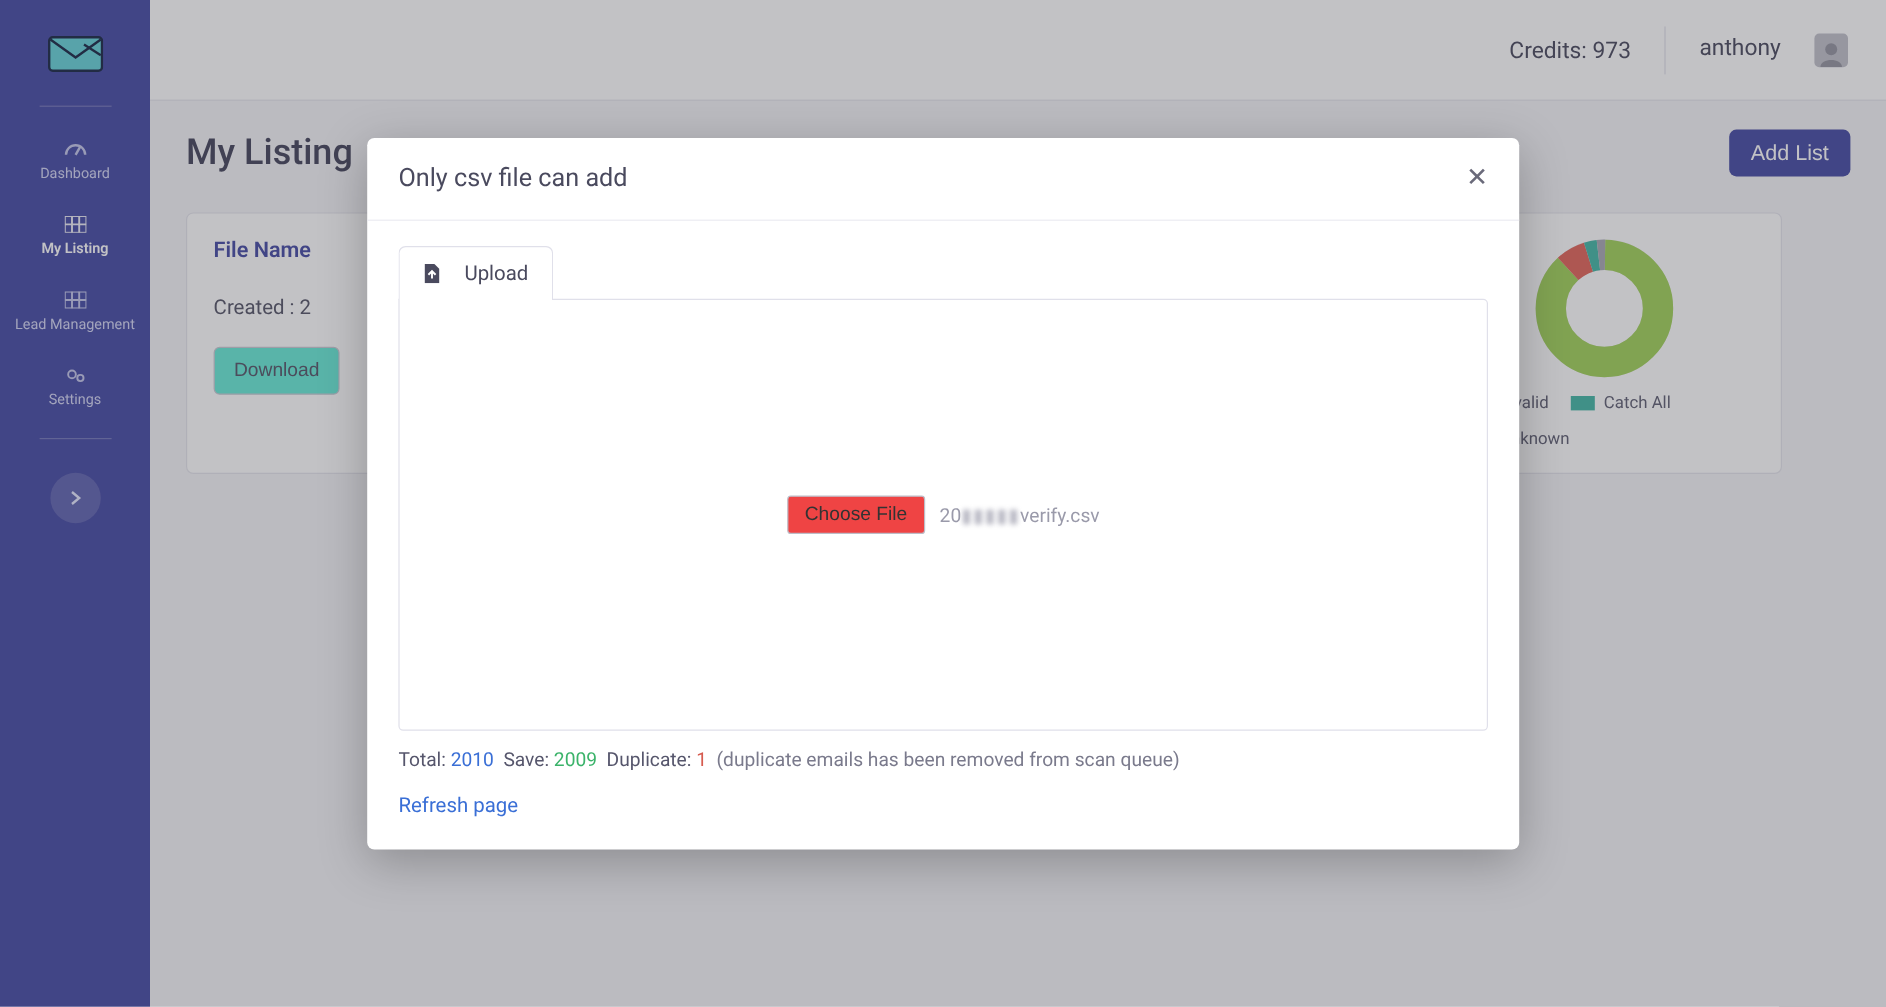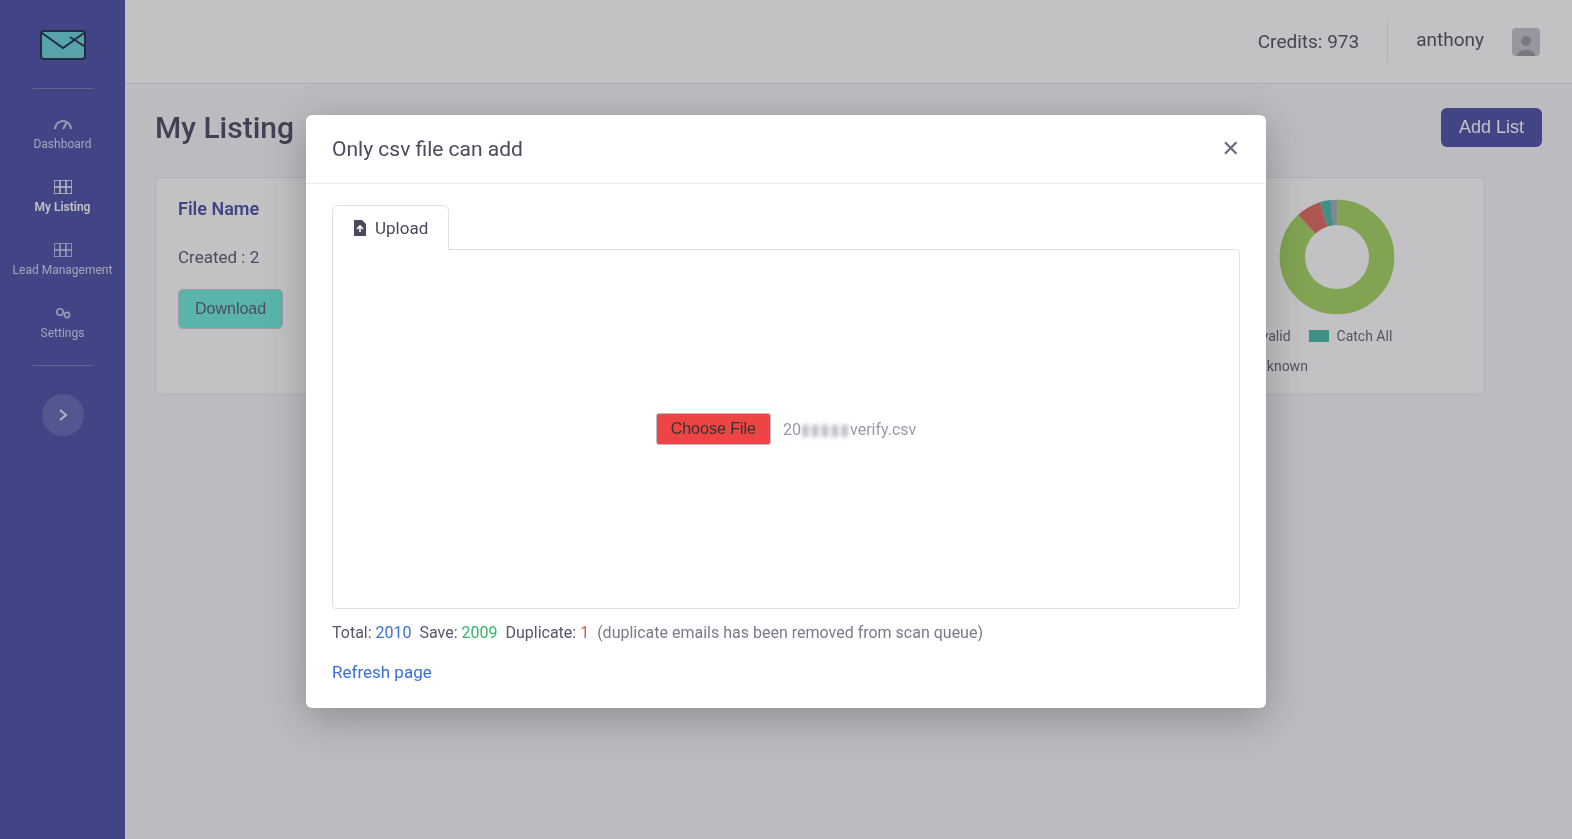--- a/index.html
+++ b/index.html
@@ -134,21 +134,21 @@
   .close-x { cursor: pointer; color: #6a6a7a; font-size: 22px; line-height: 1; }
   .modal-body { padding: 20px 26px 26px; }
   .tabs { display: flex; }
   .tab {
     border: 1px solid #e0e0ea; border-bottom: none;
     border-radius: 6px 6px 0 0;
     padding: 12px 20px;
     background: #fff;
     position: relative; top: 1px;
     font-size: 17px; color: #4a4a5e;
-    display: flex; align-items: center; gap: 8px;
+    display: flex; align-items: center; gap: 20px;
     cursor: pointer;
   }
   .drop-area {
     border: 1px solid #e0e0ea;
     border-radius: 0 4px 4px 4px;
     height: 360px;
     display: flex; align-items: center; justify-content: center;
     gap: 12px;
   }
   .choose-file-btn {

